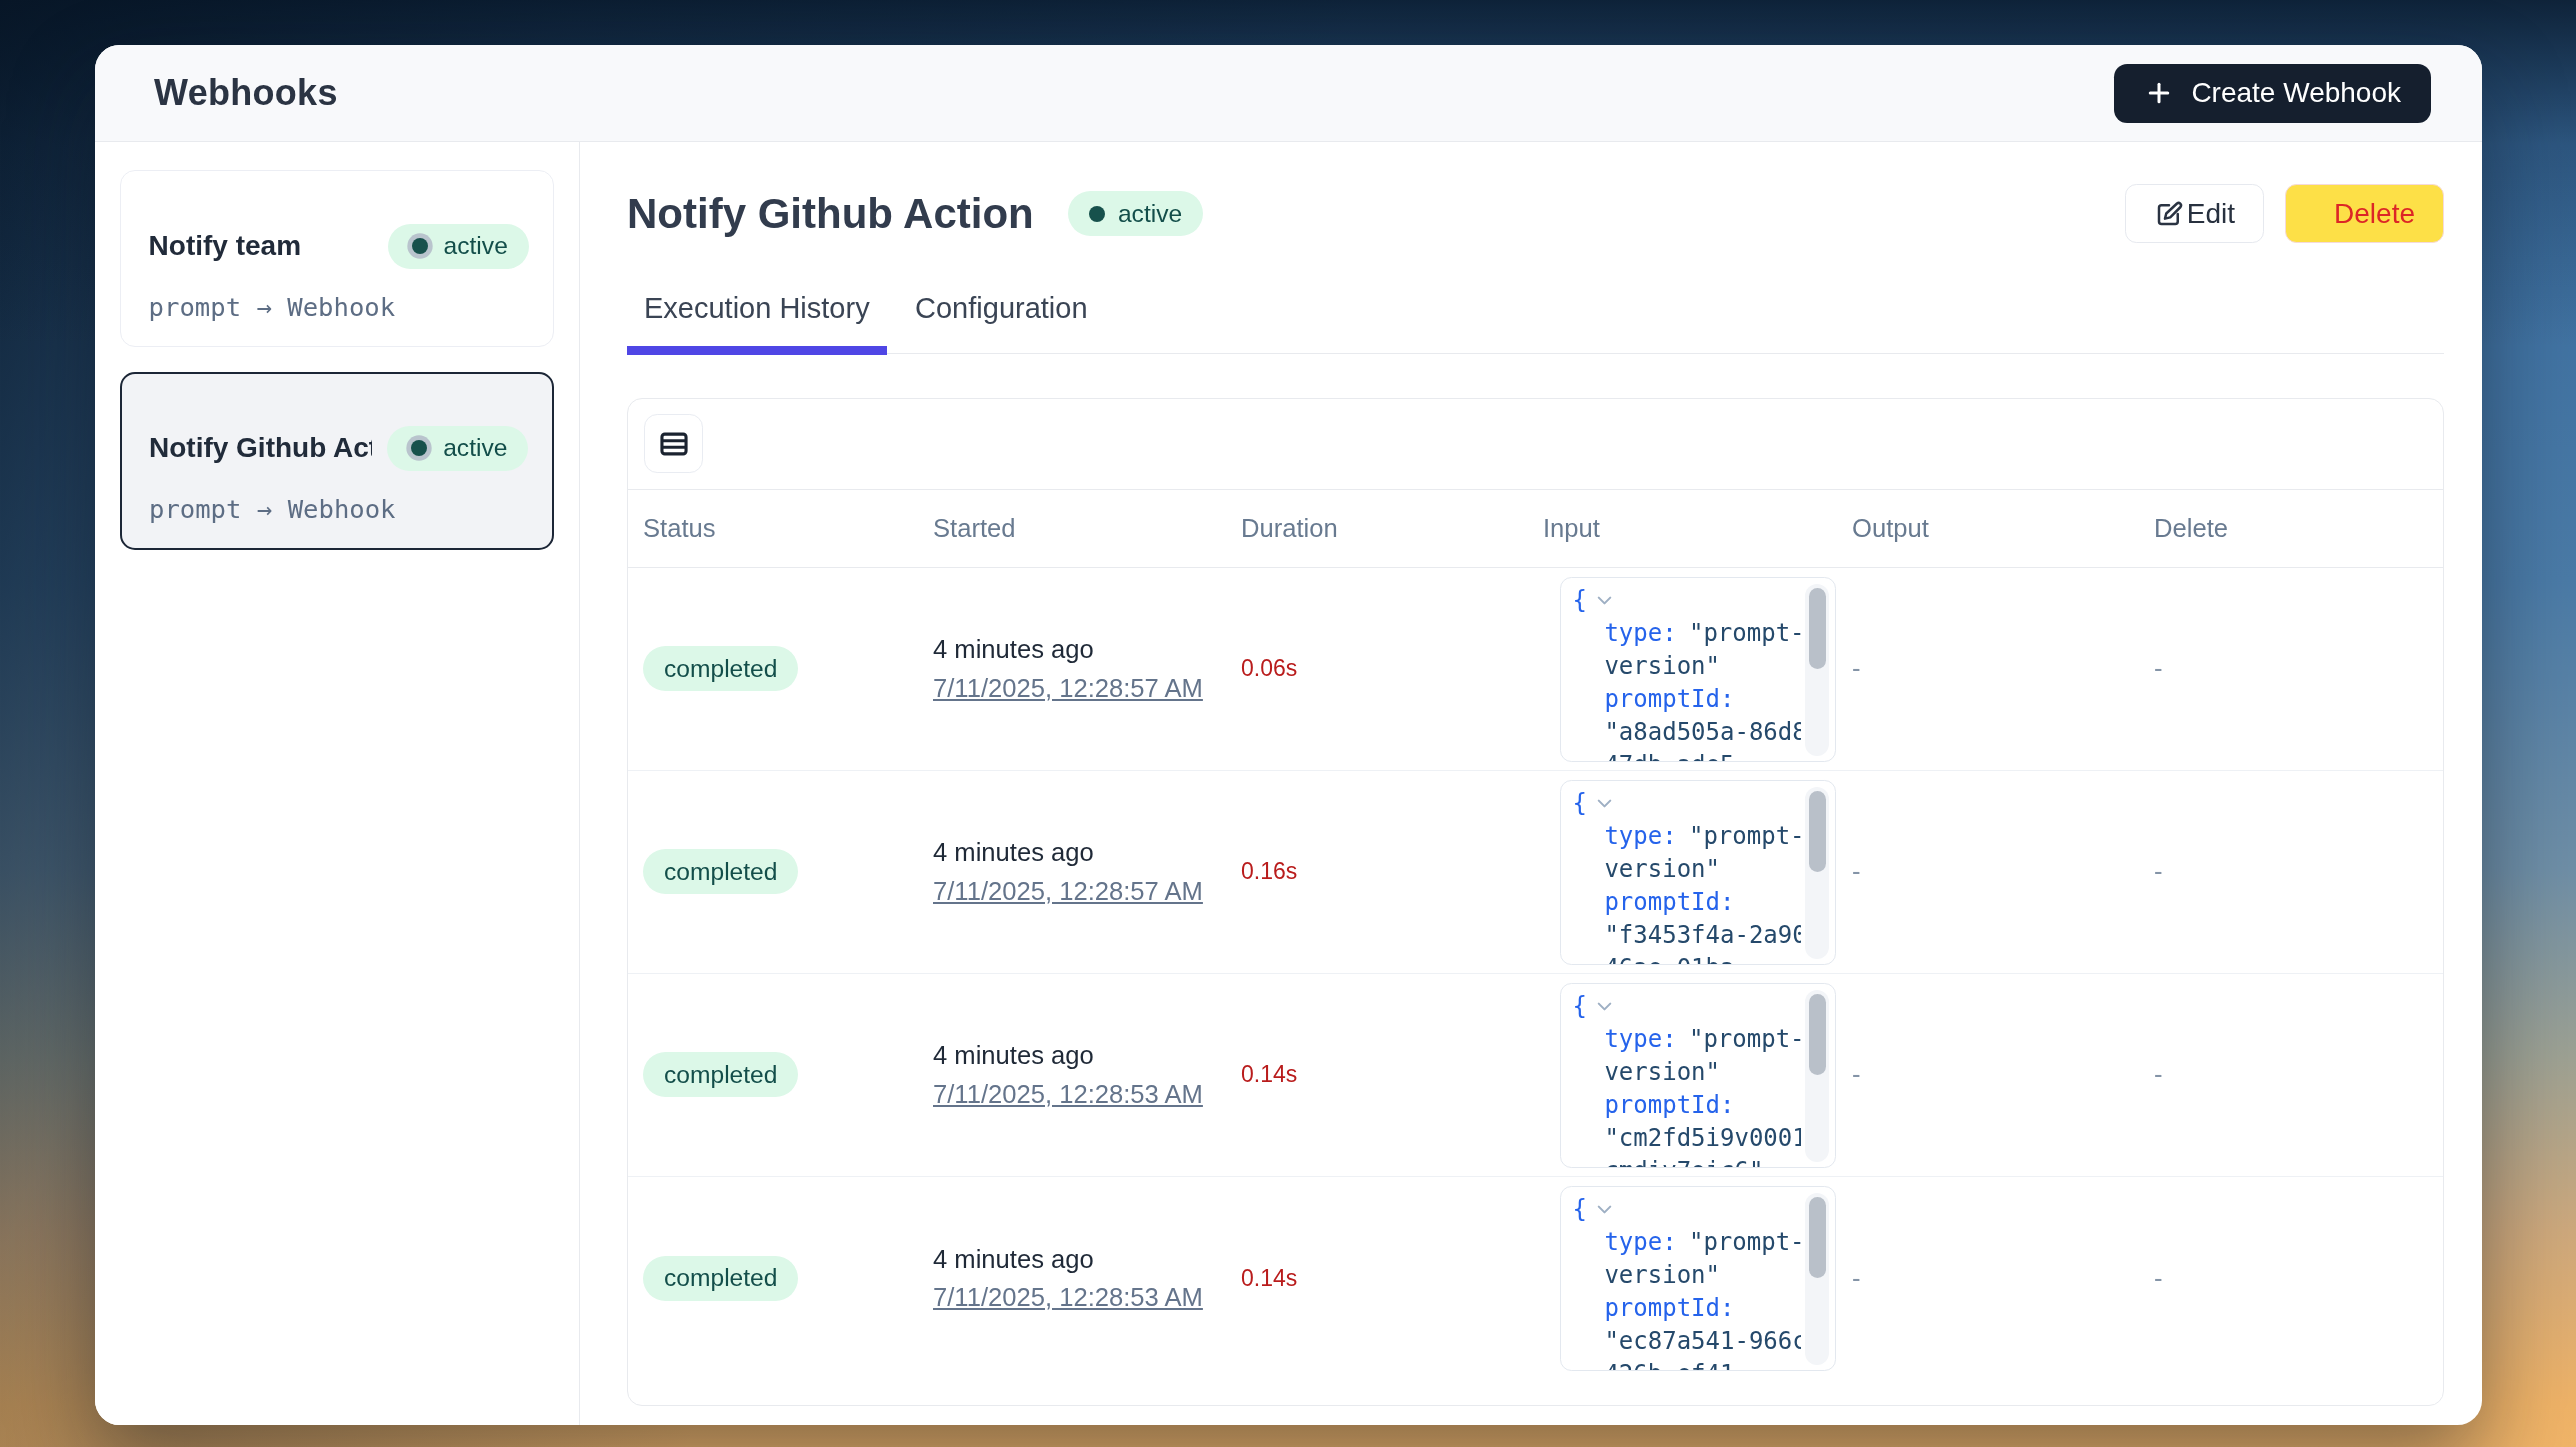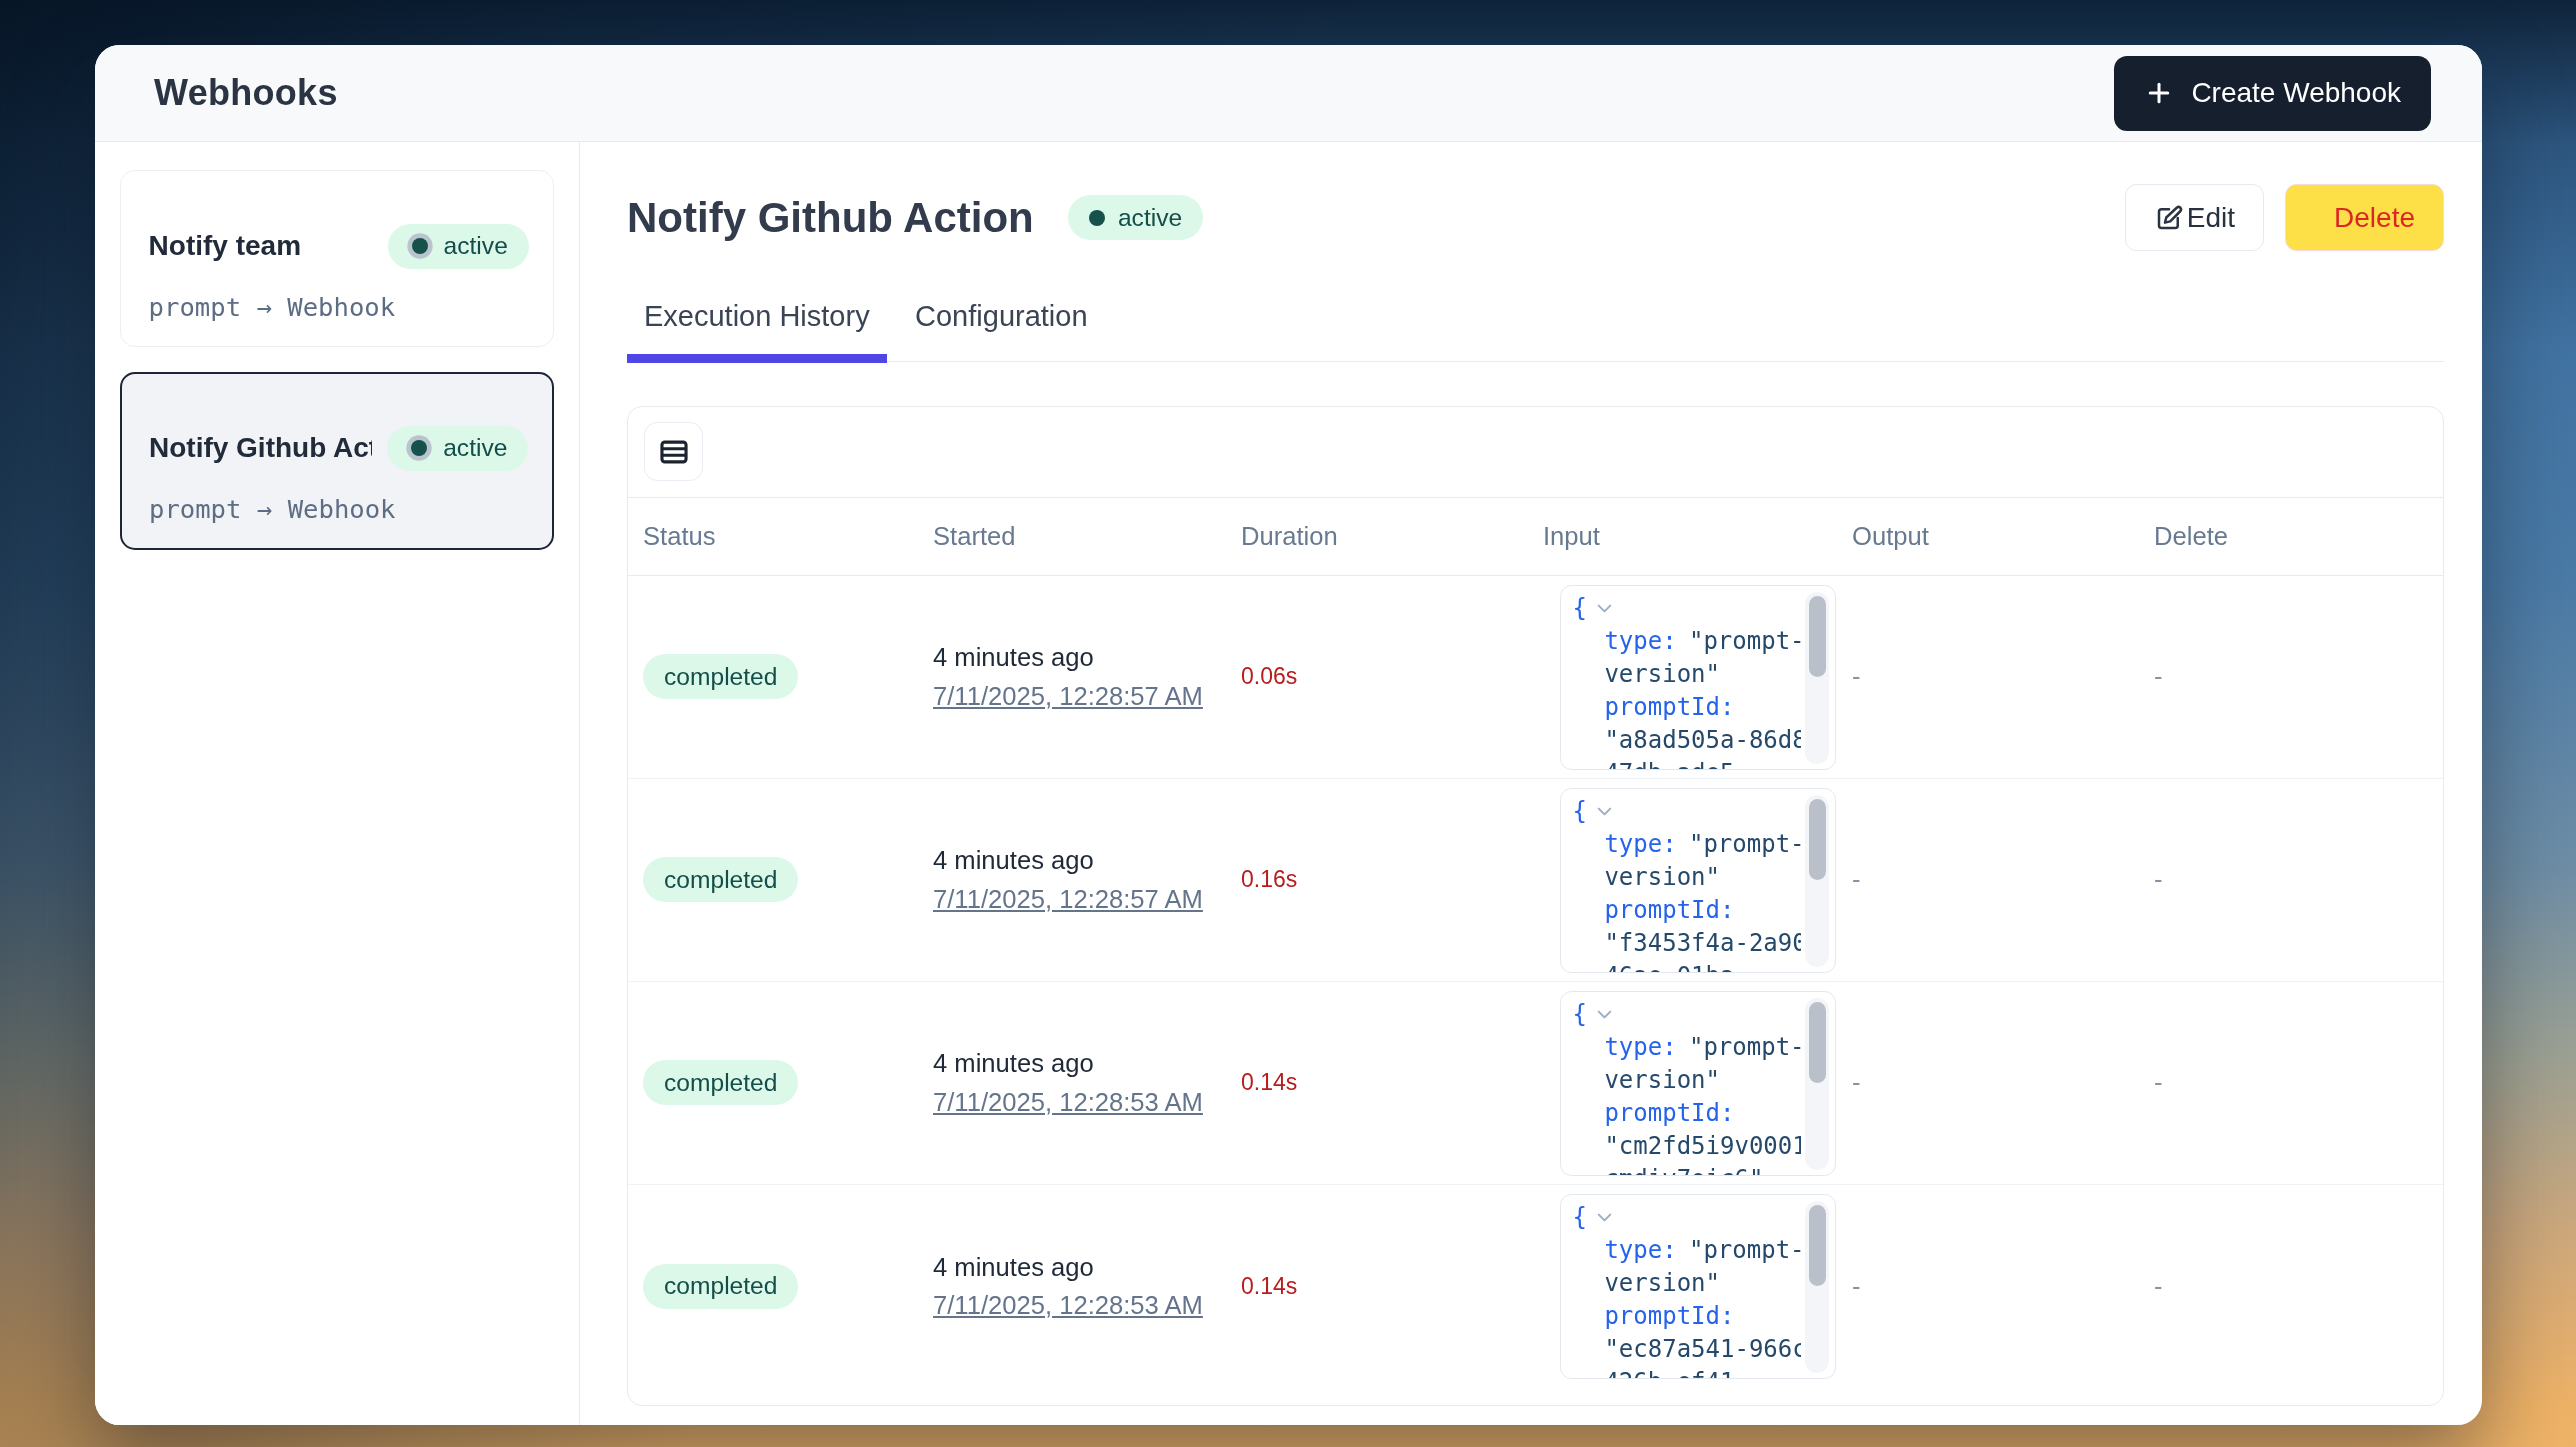--- a/index.html
+++ b/index.html
@@ -19,21 +19,21 @@
     display:flex; flex-direction:column;
   }
 
   
   .win-header {
     flex:none; height:97px; background:#f8f9fb; border-bottom:1.9px solid #e8eaee;
     display:flex; align-items:center; padding:0 51px 0 59px;
   }
   .win-title { font-size:36px; font-weight:700; color:#2b3443; letter-spacing:0.3px; }
   .create-btn {
-    margin-left:auto; height:75px; padding:0 30px; background:#151f2e; color:#fff;
+    margin-left:auto; height:59px; padding:0 30px; background:#151f2e; color:#fff;
     border:none; border-radius:13.2px; font-size:28px; font-family:inherit;
     display:flex; align-items:center; gap:17px; cursor:pointer;
   }
   .create-btn svg { width:30px; height:30px; stroke:#fff; stroke-width:2.4; fill:none; stroke-linecap:round; }
 
   
   .win-body { flex:1; min-height:0; display:flex; }
 
   
   .sidebar { flex:none; width:485px; border-right:1.9px solid #e8eaee; padding:28px 24.6px; background:#fff; }
@@ -56,21 +56,21 @@
   .dot.ringed { box-shadow:0 0 0 4.7px #b9c4cd; margin:0 2.8px; }
 
   
   .main { flex:1; min-width:0; display:flex; flex-direction:column; padding:42px 38px 19px 47px; }
 
   .main-header { display:flex; align-items:center; flex:none; }
   .detail-title { font-size:42px; font-weight:700; color:#323c4d; }
   .main-header .pill { margin-left:34px; }
   .actions { margin-left:auto; display:flex; gap:21px; }
   .btn {
-    height:67px; display:flex; align-items:center; gap:3px; padding:0 28px;
+    height:59px; display:flex; align-items:center; gap:3px; padding:0 28px;
     border-radius:11.4px; font-size:28px; font-family:inherit; background:#fff; cursor:pointer;
   }
   .btn-edit { border:1.9px solid #e6e9ef; color:#28313f; }
   .btn-edit svg { width:30px; height:30px; stroke:#2a3342; stroke-width:2; fill:none; stroke-linecap:round; stroke-linejoin:round; }
   .btn-delete { border:1.9px solid #f5dada; color:#dc2626; background:#fde047;padding-left:48px; }
 
   
   .tabs { margin-top:45px; display:flex; gap:11.4px; border-bottom:1.9px solid #e8eaee; flex:none; }
   .tab {
     padding:3.8px 17px 21px; font-size:29px; color:#3a4454;

